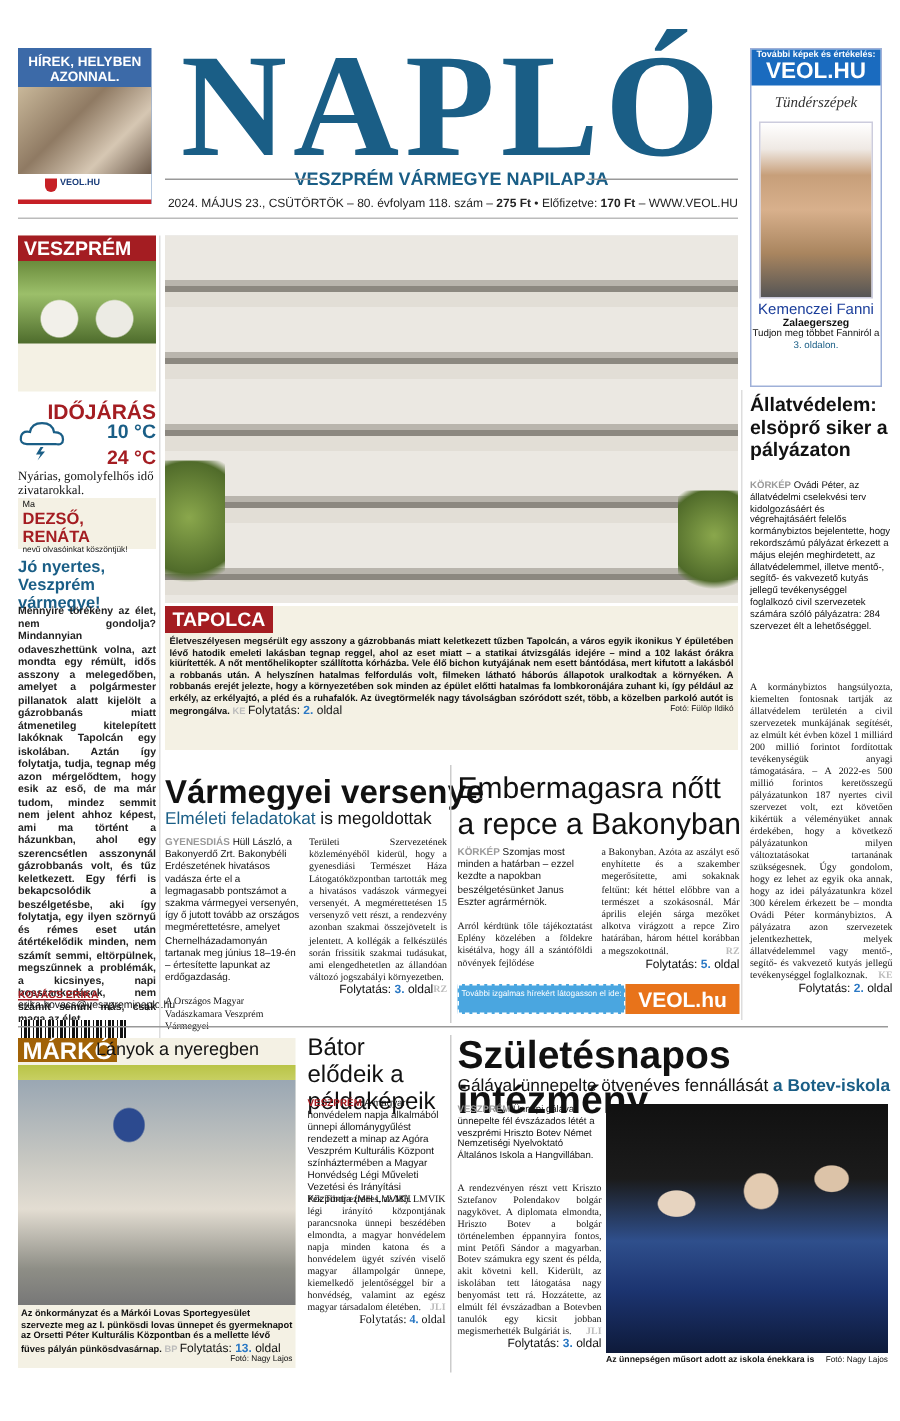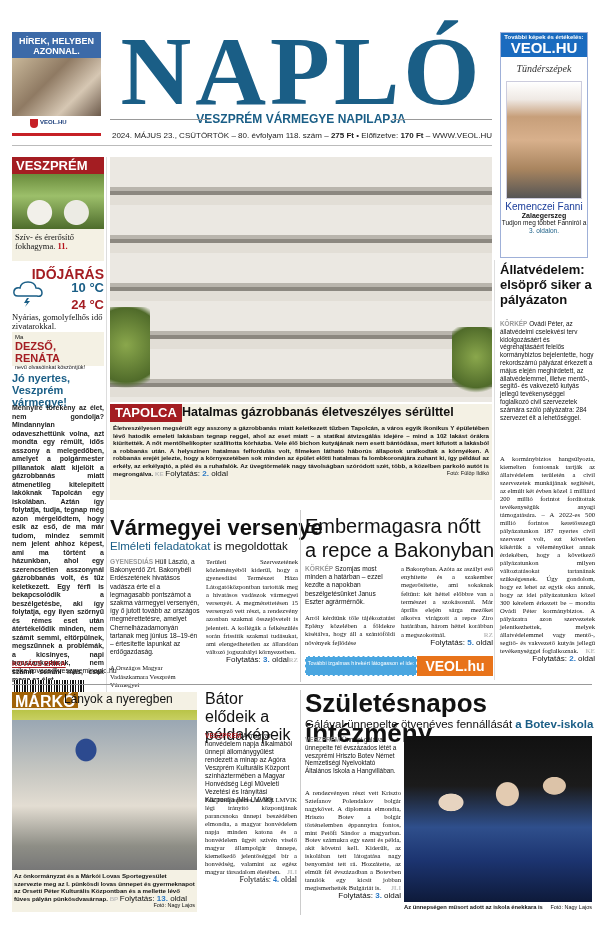--- a/index.html
+++ b/index.html
@@ -140,21 +140,20 @@
   <div class="s">Tündérszépek</div>
   <div class="ph"></div>
   <div class="nm">Kemenczei Fanni</div>
   <div class="c">Zalaegerszeg</div>
   <div class="m"><span>Tudjon meg többet Fanniról a</span> <span class="blue">3. oldalon.</span></div>
 </div>
 
 <div id="health" class="abs lcol">
   <div class="h">VESZPRÉM</div>
   <div class="img"></div>
-  <div class="cap"><span>Szív- és érerősítő fokhagyma.</span> <b class="red">11.</b></div>
 </div>
 
 <div id="weather" class="abs lcol">
   <svg class="ic" viewBox="0 0 32 30">
     <path d="M6 18 Q1 18 2 13 Q3 9 8 10 Q9 4 16 4 Q23 4 24 10 Q30 10 30 15 Q30 19 25 18 Z" fill="none" stroke="#1a5e86" stroke-width="1.5"></path>
     <path d="M15 20 L12 25 L15 25 L13 29 L18 23 L15 23 L17 20 Z" fill="#1a5e86"></path>
   </svg>
   <div class="t1">IDŐJÁRÁS</div>
   <div class="t2">10 °C</div>
   <div class="t3">24 °C</div>
@@ -175,21 +174,20 @@
 </div>
 <div id="barcode" class="abs"></div>
 <div id="vdiv1" class="abs"></div>
 
 <div id="mainphoto" class="abs">
   <div class="tree"></div>
   <div class="tree2"></div>
 </div>
 <div id="main-headline" class="abs">
   <span class="tag">TAPOLCA</span>
-  <span class="hl">Hatalmas gázrobbanás életveszélyes sérülttel</span>
 </div>
 <div id="main-body" class="abs">
   <span>Életveszélyesen megsérült egy asszony a gázrobbanás miatt keletkezett tűzben Tapolcán, a város egyik ikonikus Y épületében lévő hatodik emeleti lakásban tegnap reggel, ahol az eset miatt – a statikai átvizsgálás idejére – mind a 102 lakást órákra kiürítették. A nőt mentőhelikopter szállította kórházba. Vele élő bichon kutyájának nem esett bántódása, mert kifutott a lakásból a robbanás után. A helyszínen hatalmas felfordulás volt, filmeken látható háborús állapotok uralkodtak a környéken. A robbanás erejét jelezte, hogy a környezetében sok minden az épület előtti hatalmas fa lombkoronájára zuhant ki, így például az erkély, az erkélyajtó, a pléd és a ruhafalók. Az üvegtörmelék nagy távolságban szóródott szét, több, a közelben parkoló autót is megrongálva.</span>
   <span class="ke">KE</span>
   <span class="cont"><span>Folytatás:</span> <span class="pg">2.</span> <span>oldal</span></span>
   <span class="photo-credit">Fotó: Fülöp Ildikó</span>
 </div>
 
 <div id="vad-title" class="abs">Vármegyei versenye</div>
 <div id="vad-sub" class="abs"><span class="blue">Elméleti feladatokat</span> <span>is megoldottak</span></div>

